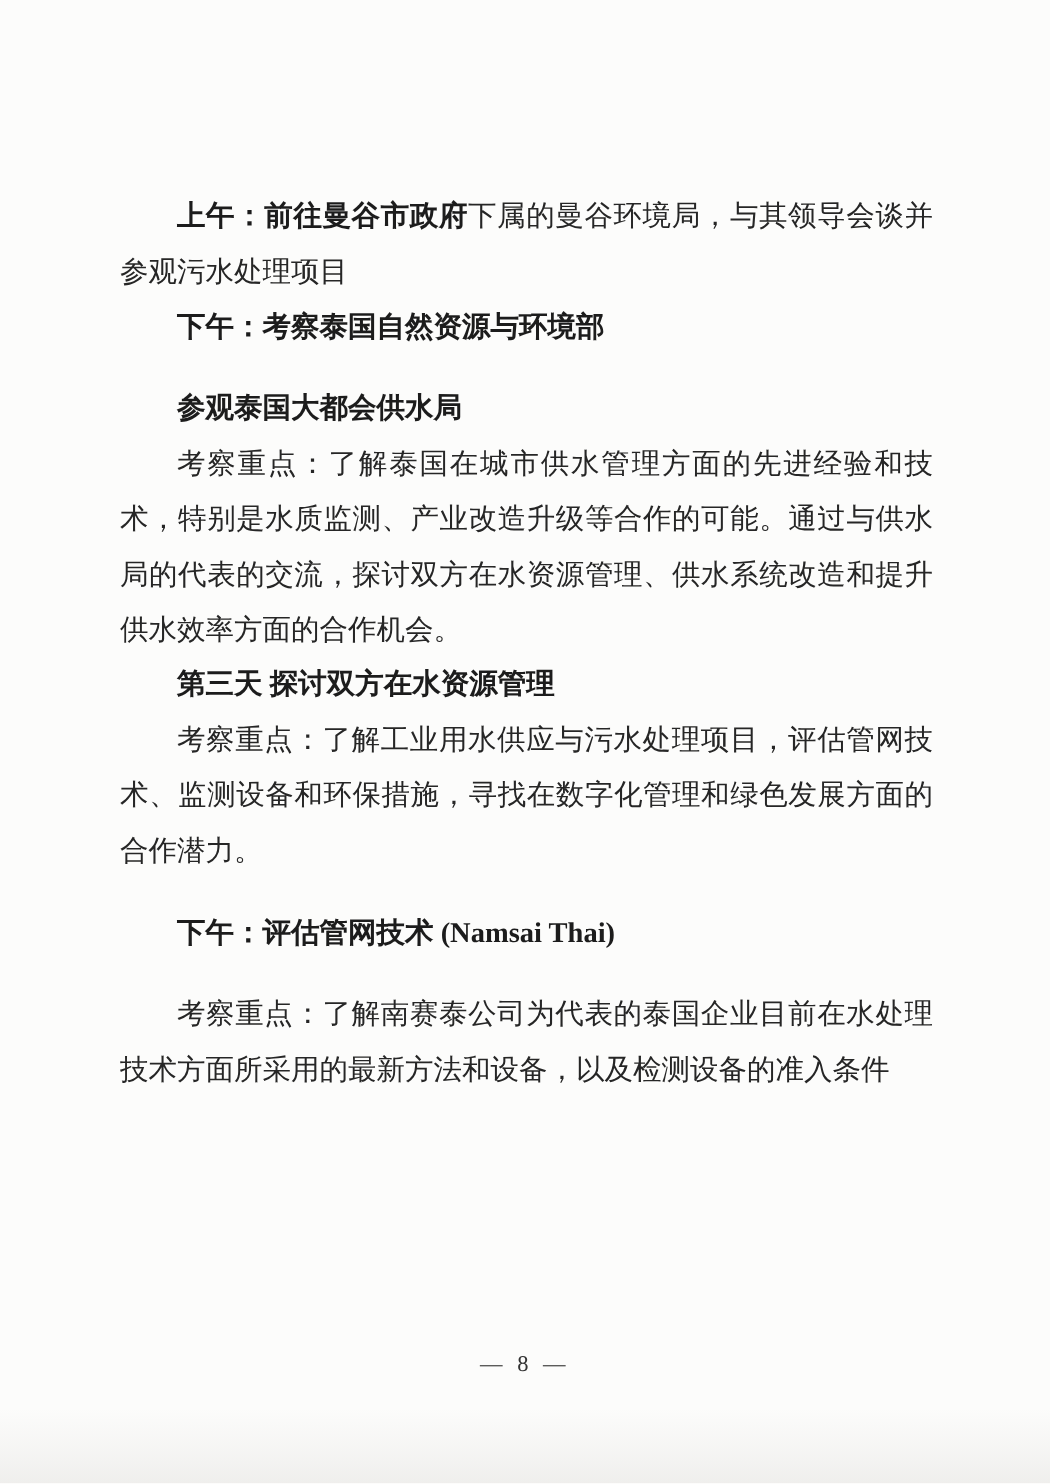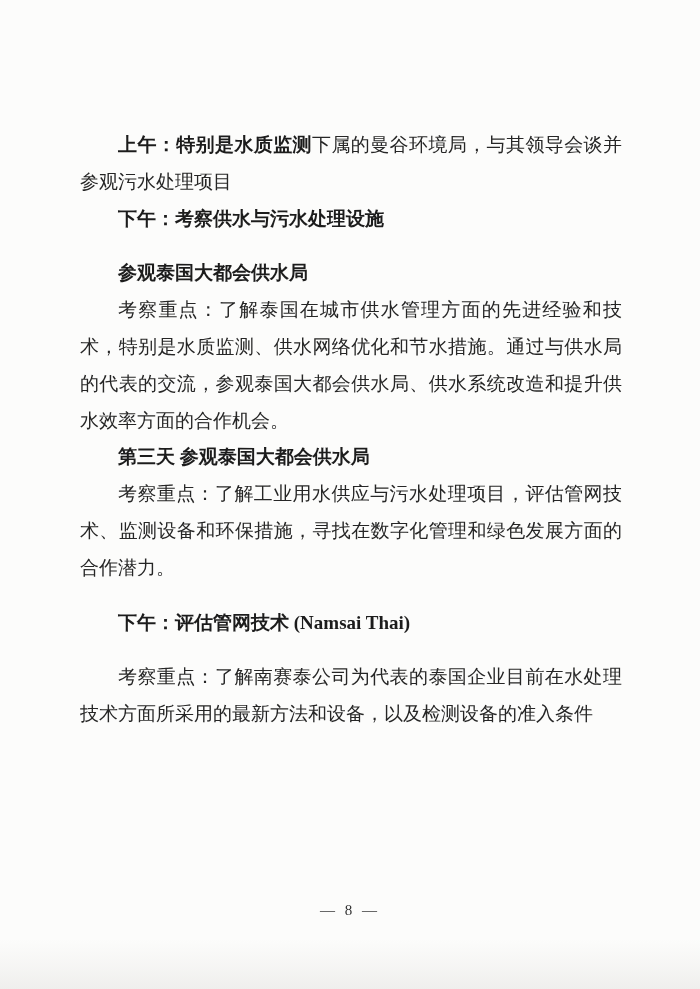--- a/index.html
+++ b/index.html
@@ -52,38 +52,38 @@
       rgba(125, 120, 110, 0.10) 100%);
     pointer-events: none;
   }
 </style>
 </head>
 <body>
 
 <div class="page">
 
   <p class="para">
-    <span class="b">上午：特别是水质监测</span><span>下属的曼谷环境局，与其领导会谈并参观污水处理项目</span>
+    <span class="b">上午：前往曼谷市政府</span><span>下属的曼谷环境局，与其领导会谈并参观污水处理项目</span>
   </p>
 
   <p class="para">
-    <span class="b">下午：考察供水与污水处理设施</span>
+    <span class="b">下午：考察泰国自然资源与环境部</span>
   </p>
 
 
   <p class="para gap-sm">
     <span class="b">参观泰国大都会供水局</span>
   </p>
 
   <p class="para">
-    <span>考察重点：了解泰国在城市供水管理方面的先进经验和技术，特别是水质监测、供水网络优化和节水措施。通过与供水局的代表的交流，参观泰国大都会供水局、供水系统改造和提升供水效率方面的合作机会。</span>
+    <span>考察重点：了解泰国在城市供水管理方面的先进经验和技术，特别是水质监测、产业改造升级等合作的可能。通过与供水局的代表的交流，探讨双方在水资源管理、供水系统改造和提升供水效率方面的合作机会。</span>
   </p>
 
   <p class="para">
-    <span class="b">第三天 参观泰国大都会供水局</span>
+    <span class="b">第三天 探讨双方在水资源管理</span>
   </p>
 
 
   <p class="para">
     <span>考察重点：了解工业用水供应与污水处理项目，评估管网技术、监测设备和环保措施，寻找在数字化管理和绿色发展方面的合作潜力。</span>
   </p>
 
   <p class="para gap-sm">
     <span class="b">下午：评估管网技术 (Namsai Thai)</span>
   </p>

